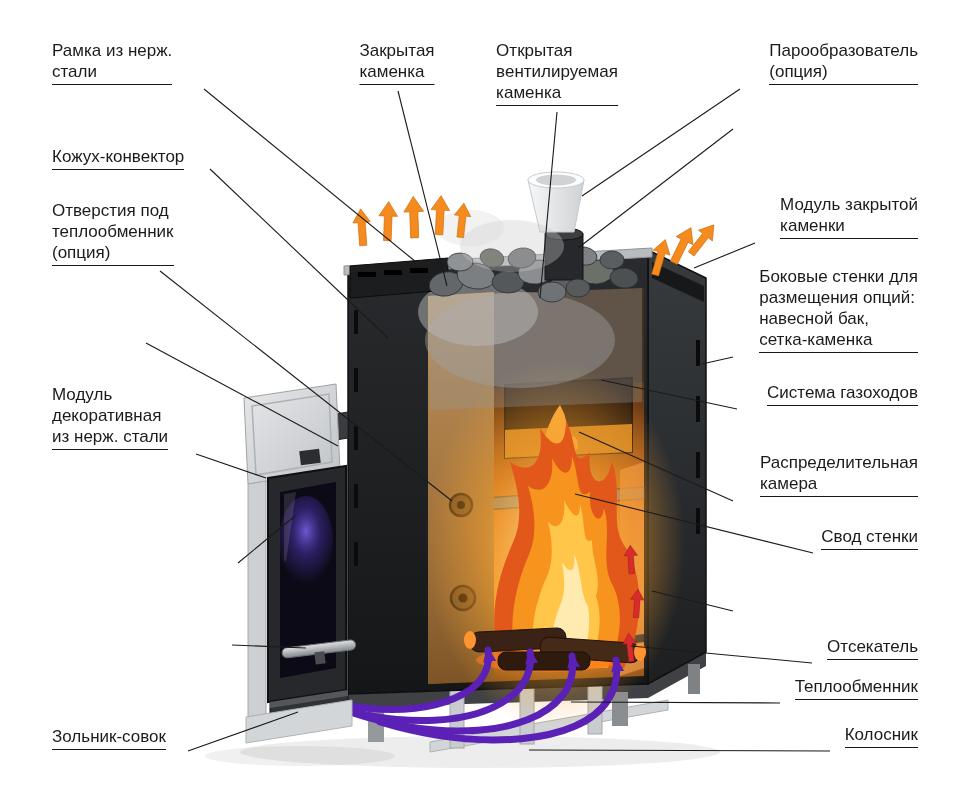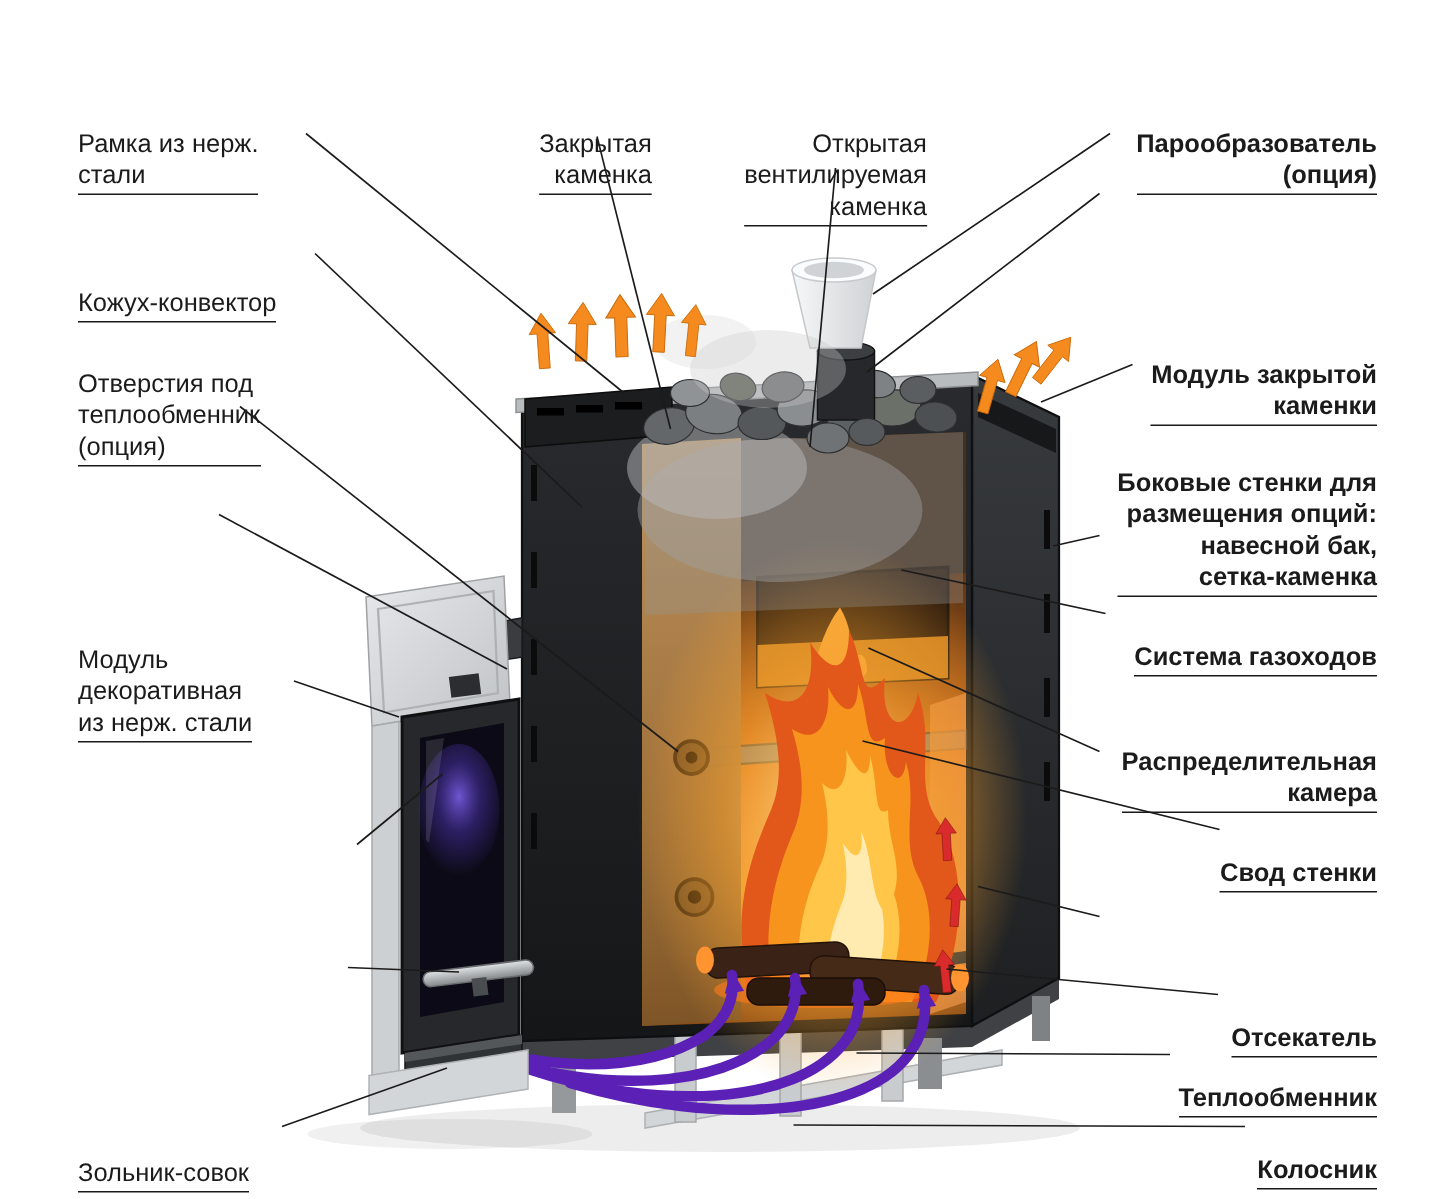--- a/index.html
+++ b/index.html
@@ -5,25 +5,24 @@
   html,body { margin:0; padding:0; background:#ffffff; }
   .canvas {
     position:relative; width:970px; height:799px; background:#ffffff;
     font-family:"Liberation Sans", sans-serif; overflow:hidden;
   }
   svg.scene { position:absolute; left:0; top:0; }
   .lbl {
     position:absolute; font-size:17px; line-height:21px; font-weight:400;
     color:#1b1b1b; white-space:pre-line; padding-bottom:2px;
     border-bottom:1.5px solid #191919;
-    margin-top:45px;
   }
   .lbl.left  { left:52px;  text-align:left; }
-  .lbl.right { right:52px; text-align:right;font-weight:bold; }
-  .lbl.ctr   { transform:translateX(-50%); text-align:right; }
+  .lbl.right { right:52px; text-align:left; }
+  .lbl.ctr   { transform:translateX(-50%); text-align:left; }
 </style>
 </head>
 <body>
 
 <div class="canvas">
 
   <svg class="scene" width="970" height="799" viewBox="0 0 970 799">
     <defs>
       <linearGradient id="fireBg" x1="0" y1="0" x2="0" y2="1">
         <stop offset="0%" stop-color="#2e2013"></stop>

